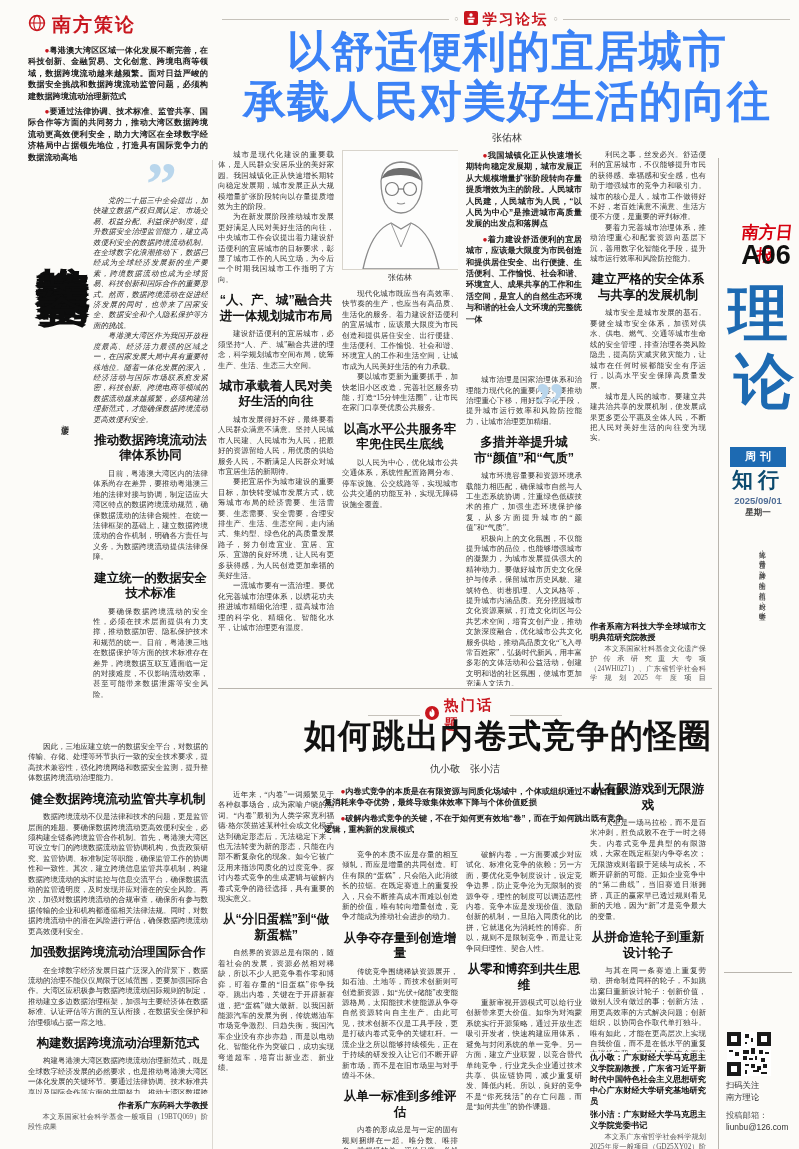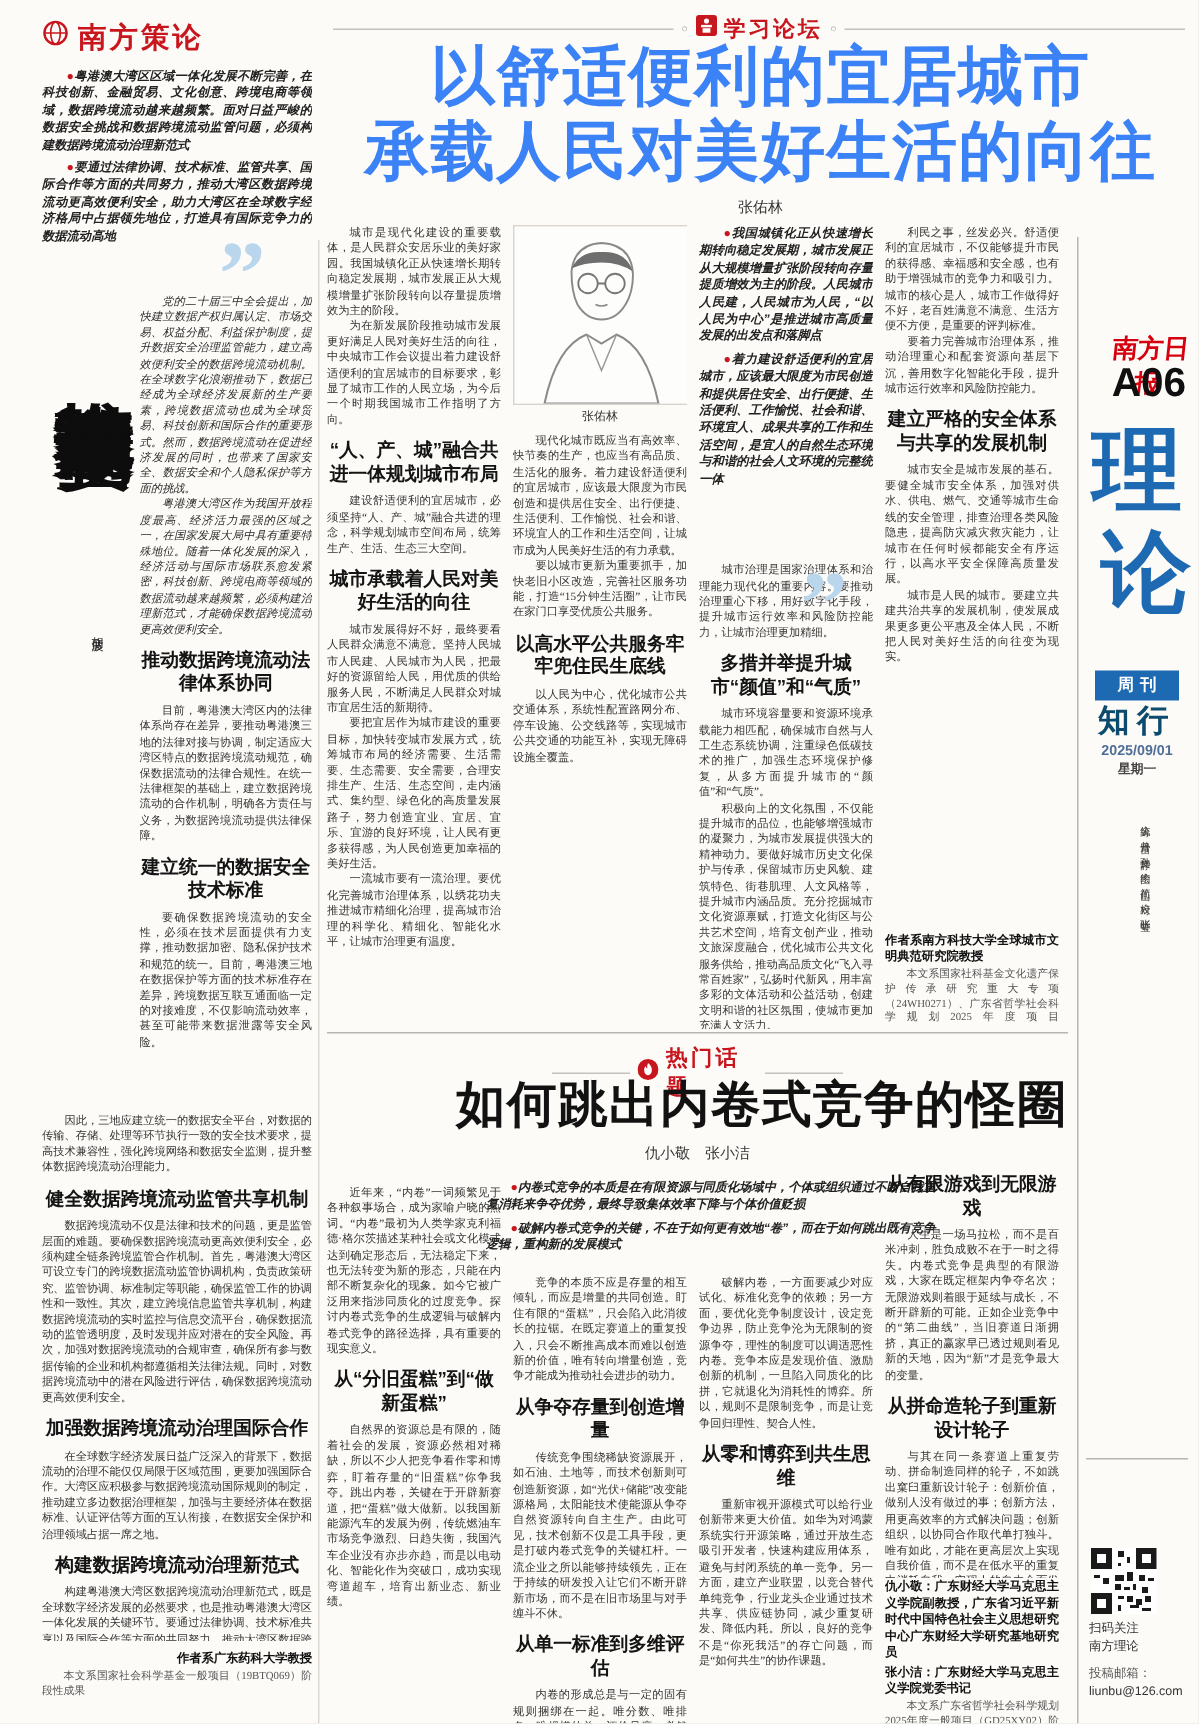--- a/index.html
+++ b/index.html
@@ -5,21 +5,21 @@
   html,body{margin:0;padding:0;background:#e8e6e1;}
   #page{position:relative;width:799px;height:1149px;margin:0 auto;background:#fcfbf8;overflow:hidden;
         font-family:"Liberation Serif","DejaVu Serif",serif;}
   .abs{position:absolute;}
   .jcol{position:absolute;overflow:hidden;text-align:justify;}
   p.body{font-size:7.5px;line-height:10.4px;color:#343434;margin:0;text-indent:2em;}
   p.kai{font-style:italic;color:#2b2b2b;}
   .shead{font-family:"Liberation Sans","DejaVu Sans",sans-serif;font-weight:700;font-size:12.5px;
          line-height:15.5px;color:#141414;text-align:center;margin:8px 0 5px;text-indent:0;}
   .bp{font-family:"Liberation Sans","DejaVu Sans",sans-serif;font-weight:600;font-size:8.2px;
-      line-height:11.4px;color:#222;margin:0 0 4px;text-indent:2em;font-style:italic;}
+      line-height:11.4px;color:#222;margin:0 0 4px;text-indent:2em;}
   .rdot{color:#c8161e;}
   .byline{font-family:"Liberation Sans","DejaVu Sans",sans-serif;font-weight:700;font-size:8.2px;
           line-height:11px;color:#111;margin:4px 0 2px;text-indent:0;}
   .fnote{font-size:7.2px;line-height:9.8px;color:#555;margin:0;text-indent:2em;}
   .quote{position:absolute;font-weight:bold;color:#b9d6ec;font-size:62px;line-height:1;height:42px;
          overflow:hidden;font-family:"Liberation Serif",serif;}
   
   .labelrow{position:absolute;display:flex;align-items:center;gap:5px;}
   .hline{flex:1;border-top:1px solid #c6c2bb;height:0;}
   .hline.short{flex:0 0 52px;}

